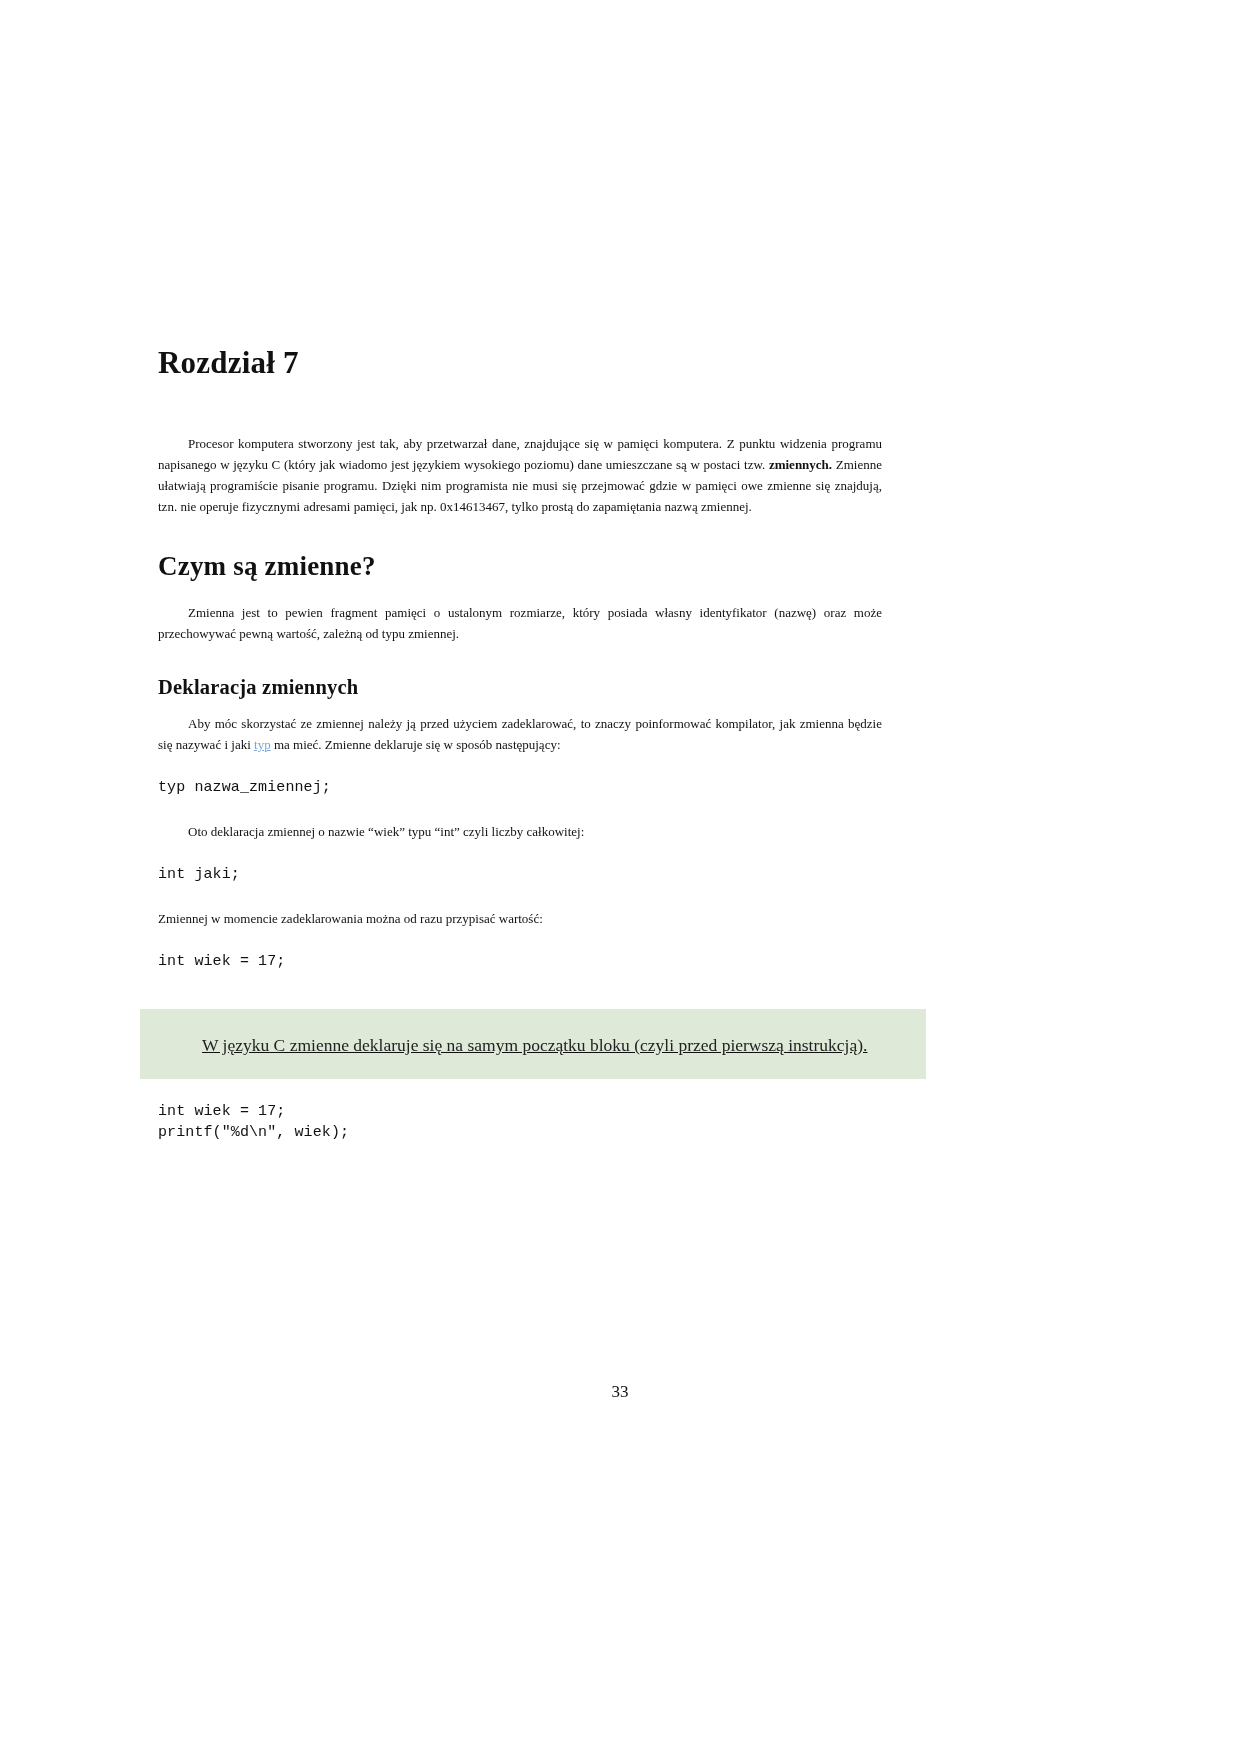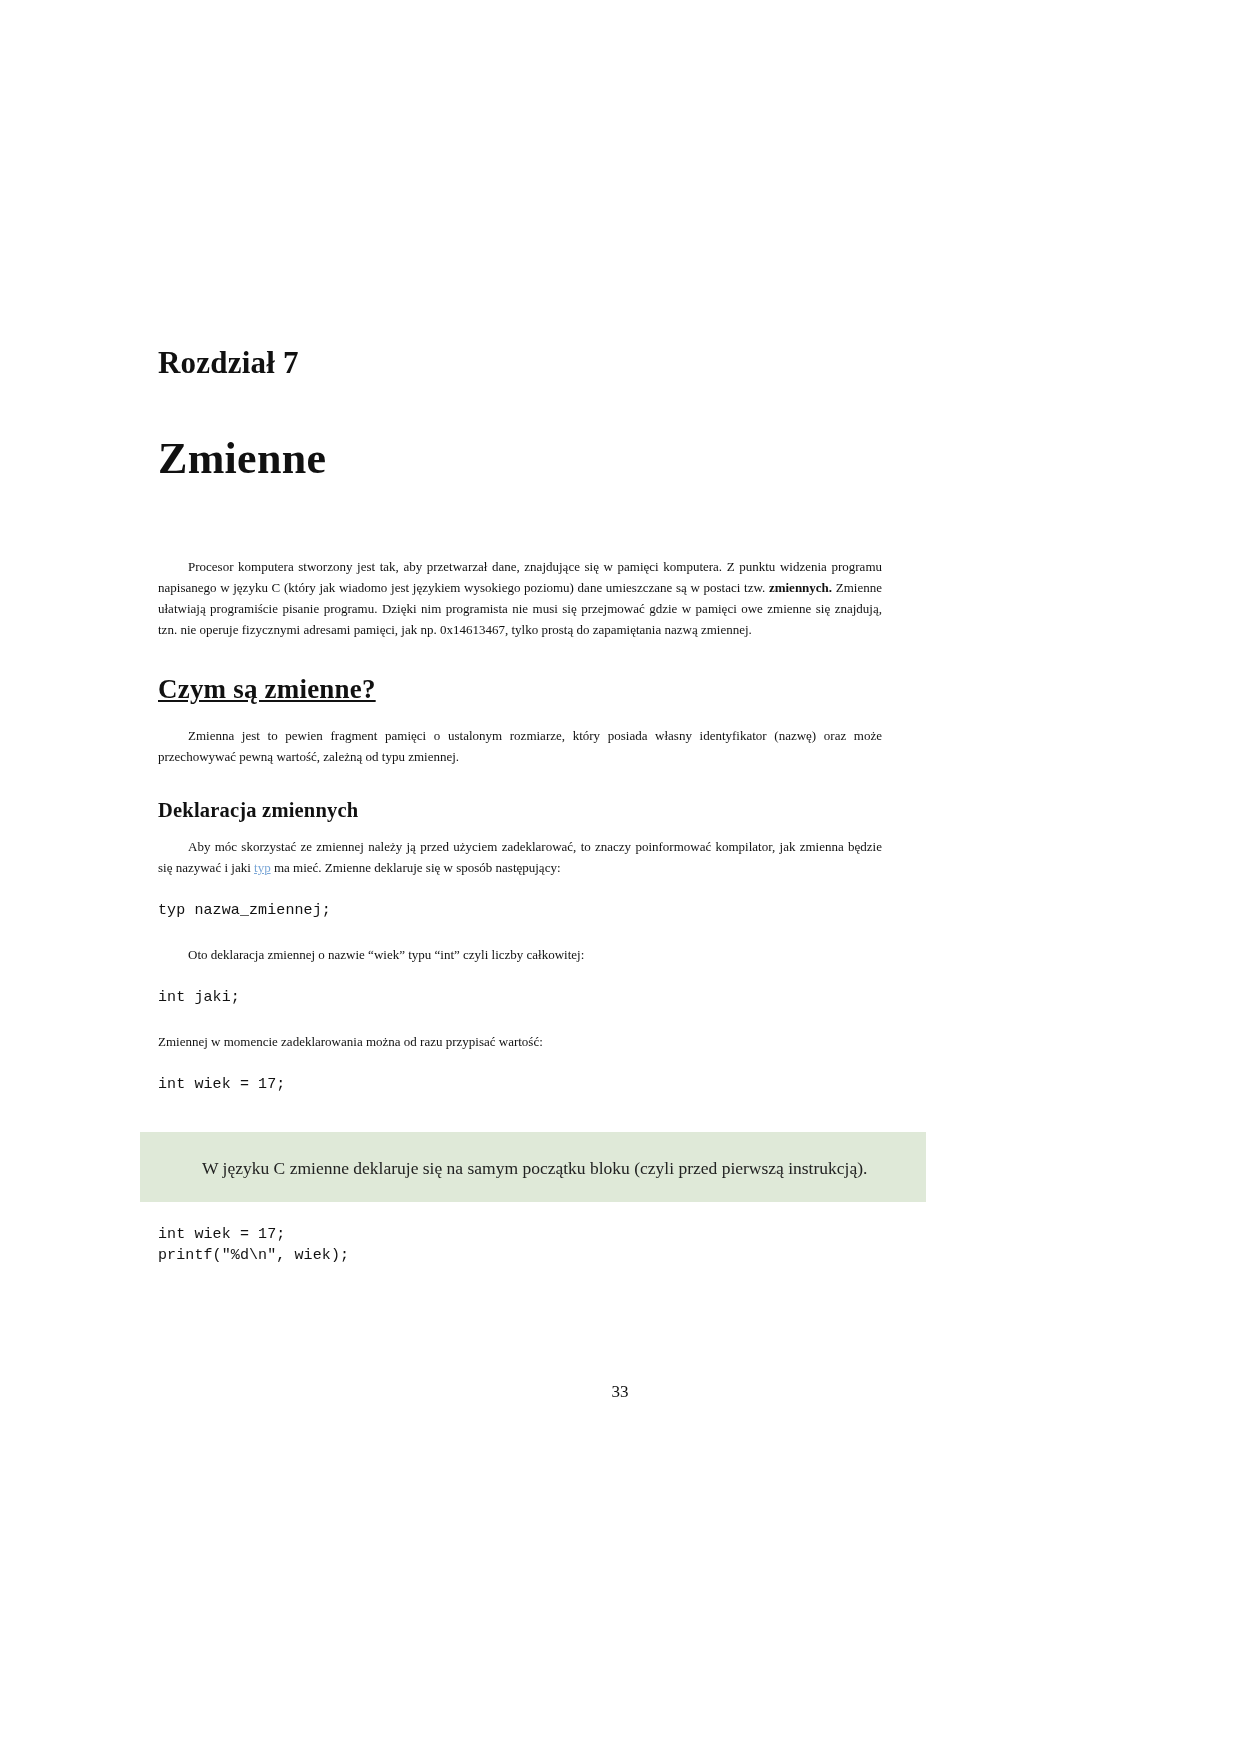--- a/index.html
+++ b/index.html
@@ -50,21 +50,20 @@
     text-indent: 30px;
   }
   p.body.noindent {
     text-indent: 0;
   }
   h2.section {
     font-size: 27px;
     font-weight: bold;
     margin: 34px 0 20px 0;
     letter-spacing: 0.2px;
-    text-decoration: underline;
   }
   h3.subsection {
     font-size: 20.5px;
     font-weight: bold;
     margin: 32px 0 14px 0;
     letter-spacing: 0.2px;
   }
   pre.code {
     font-family: "Liberation Mono", monospace;
     font-size: 15px;
@@ -75,20 +74,21 @@
   }
   .kw-link {
     color: #7aa6d6;
   }
   .note-box {
     background: #dfe9d8;
     margin: 36px 0 17px -18px;
     padding: 22px 28px 20px 34px;
     width: 724px;
     box-sizing: content-box;
+    text-decoration: underline;
   }
   .note-box p {
     margin: 0;
     font-size: 17.5px;
     line-height: 1.6;
     text-indent: 28px;
     text-align: justify;
     color: #222;
   }
   .page-number {
@@ -104,21 +104,20 @@
 </style>
 </head>
 <body>
 
 <div class="page">
 
   <div class="content">
 
     <div class="chapter-label">Rozdział 7</div>
 
-    <h1 class="chapter-title">Zmienne</h1>
 
     <p class="body"><span>Procesor komputera stworzony jest tak, aby przetwarzał dane, znajdujące się w pamięci komputera. Z punktu widzenia programu napisanego w języku C (który jak wiadomo jest językiem wysokiego poziomu) dane umieszczane są w postaci tzw. </span><b>zmiennych.</b><span> Zmienne ułatwiają programiście pisanie programu. Dzięki nim programista nie musi się przejmować gdzie w pamięci owe zmienne się znajdują, tzn. nie operuje fizycznymi adresami pamięci, jak np. 0x14613467, tylko prostą do zapamiętania nazwą zmiennej.</span></p>
 
     <h2 class="section">Czym są zmienne?</h2>
 
     <p class="body">Zmienna jest to pewien fragment pamięci o ustalonym rozmiarze, który posiada własny identyfikator (nazwę) oraz może przechowywać pewną wartość, zależną od typu zmiennej.</p>
 
     <h3 class="subsection">Deklaracja zmiennych</h3>
 
     <p class="body"><span>Aby móc skorzystać ze zmiennej należy ją przed użyciem zadeklarować, to znaczy poinformować kompilator, jak zmienna będzie się nazywać i jaki </span><a class="kw-link" href="#">typ</a><span> ma mieć. Zmienne deklaruje się w sposób następujący:</span></p>

